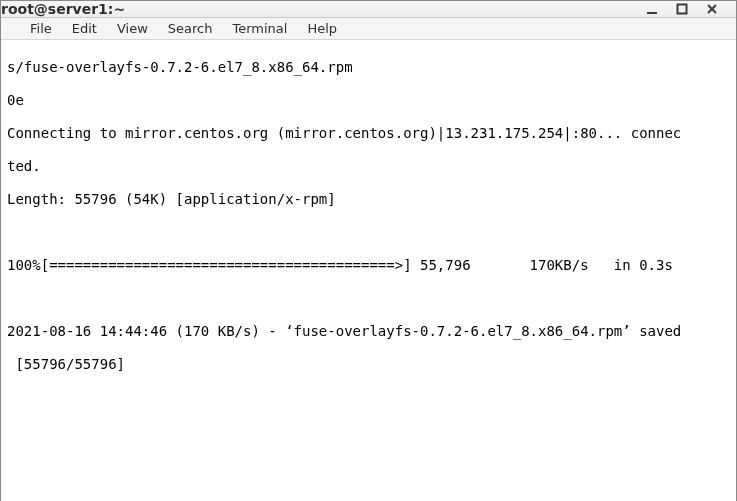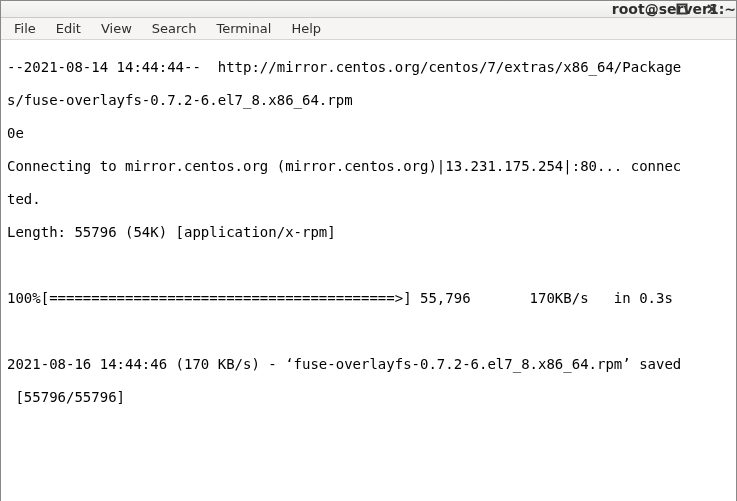--- a/index.html
+++ b/index.html
@@ -10,27 +10,27 @@
     background: #fff;
     overflow: hidden;
   }
   .window { width: 737px; height: 501px; border: 1px solid #888; display: flex; flex-direction: column; }
   .titlebar {
     height: 34px; background: linear-gradient(#f7f7f6,#ededec);
     border-bottom: 1px solid #c9c9c8;
     display: flex; align-items: center; position: relative;
     font-size: 14px; font-weight: bold; color: #2e2e2e;
   }
-  .titlebar .title { flex: 1; text-align: right; margin-left: 22px; }
+  .titlebar .title { flex: 1; text-align: left; }
   .win-controls { position: absolute; right: 6px; top: 0; height: 100%; display: flex; align-items: center; gap: 14px; padding-right: 10px; }
   .win-btn { width: 16px; height: 16px; display: flex; align-items: center; justify-content: center; cursor: pointer; }
   .win-btn svg { stroke: #3a3a3a; stroke-width: 2; fill: none; }
   .menubar {
     height: 26px; background: #f6f5f4; border-bottom: 1px solid #d6d6d5;
-    display: flex; align-items: center; padding: 0 3px;
+    display: flex; align-items: center; padding: 0 19px;
     font-size: 13px; color: #2e2e2e;
   }
   .menu-item { padding: 3px 10px; cursor: pointer; }
   .terminal {
     flex: 1; background: #ffffff; color: #000;
     font-family: "DejaVu Sans Mono","Menlo","Consolas",monospace;
     font-size: 14px; line-height: 1.18;
     padding: 2px 4px 2px 6px;
     white-space: pre-wrap; word-break: break-word;
     position: relative;
@@ -67,21 +67,20 @@
   <div class="menubar">
     <div class="menu-item">File</div>
     <div class="menu-item">Edit</div>
     <div class="menu-item">View</div>
     <div class="menu-item">Search</div>
     <div class="menu-item">Terminal</div>
     <div class="menu-item">Help</div>
   </div>
 
   <div class="terminal">
-<div class="line">--2021-08-14 14:44:44--  http://mirror.centos.org/centos/7/extras/x86_64/Package</div>
 <div class="line">s/fuse-overlayfs-0.7.2-6.el7_8.x86_64.rpm</div>
 <div class="line">0e</div>
 <div class="line">Connecting to mirror.centos.org (mirror.centos.org)|13.231.175.254|:80... connec</div>
 <div class="line">ted.</div>
 <div class="line">Length: 55796 (54K) [application/x-rpm]</div>
 <div class="line">&nbsp;</div>
 <div class="line">100%[=========================================&gt;] 55,796       170KB/s   in 0.3s</div>
 <div class="line">&nbsp;</div>
 <div class="line">2021-08-16 14:44:46 (170 KB/s) - ‘fuse-overlayfs-0.7.2-6.el7_8.x86_64.rpm’ saved</div>
 <div class="line"> [55796/55796]</div>

